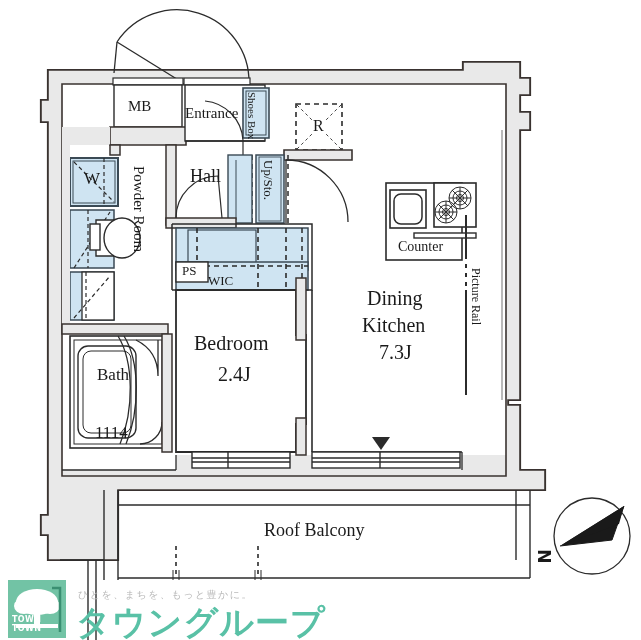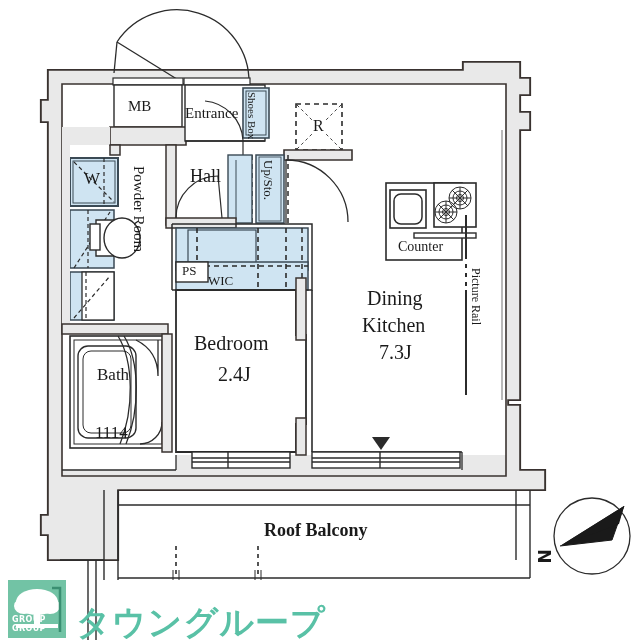--- a/index.html
+++ b/index.html
@@ -336,36 +336,37 @@
   <div class="lbl" style="left:367px;top:288px;font-size:20px;">Dining</div>
   <div class="lbl" style="left:362px;top:315px;font-size:20px;">Kitchen</div>
   <div class="lbl" style="left:379px;top:342px;font-size:20px;">7.3J</div>
 
   <div class="lbl" style="left:194px;top:333px;font-size:20px;">Bedroom</div>
   <div class="lbl" style="left:218px;top:364px;font-size:20px;">2.4J</div>
 
   <div class="lbl" style="left:97px;top:366px;font-size:17px;">Bath</div>
   <div class="lbl" style="left:95px;top:389px;font-size:17px;margin-top:35px;">1114</div>
 
-  <div class="lbl" style="left:264px;top:521px;font-size:18px;font-weight:bold;">Roof Balcony</div>
+  <div class="lbl" style="left:264px;top:521px;font-size:18px;">Roof Balcony</div>
 
   <div class="lbl" style="left:538px;top:548px;font-size:17px;font-weight:bold;
               transform:rotate(-90deg);transform-origin:center;
               font-family:'DejaVu Sans',sans-serif;">N</div>
 
   <div class="logo-box" style="left:8px;top:580px;width:58px;height:58px;background:#72c3a5;">
     <svg width="58" height="58" viewBox="0 0 58 58">
       <g fill="#ffffff">
         <ellipse cx="29" cy="22" rx="21" ry="13"></ellipse>
         <ellipse cx="16" cy="26" rx="10" ry="8"></ellipse>
         <ellipse cx="42" cy="26" rx="10" ry="8"></ellipse>
         <rect x="26" y="22" width="6" height="22"></rect>
         <path d="M8 44 L50 44 L50 48 L8 48 Z"></path>
       </g>
       <path d="M44 8 L52 8 L52 52" fill="none" stroke="#3a8f72" stroke-width="2.5"></path>
     </svg>
-    <div class="towngroup" style="left:4px;bottom:5px;position:absolute;">GROUP GROUP</div>
-  </div>
-
+    <div class="towngroup" style="left:4px;bottom:5px;position:absolute;">TOWN TOWN</div>
+  </div>
+
+  <div class="tagline" style="left:78px;top:588px;">ひとを、まちを、もっと豊かに。</div>
 
   <div class="brand" style="left:76px;top:600px;">タウングループ</div>
 
 </div>
 
 </body></html>

